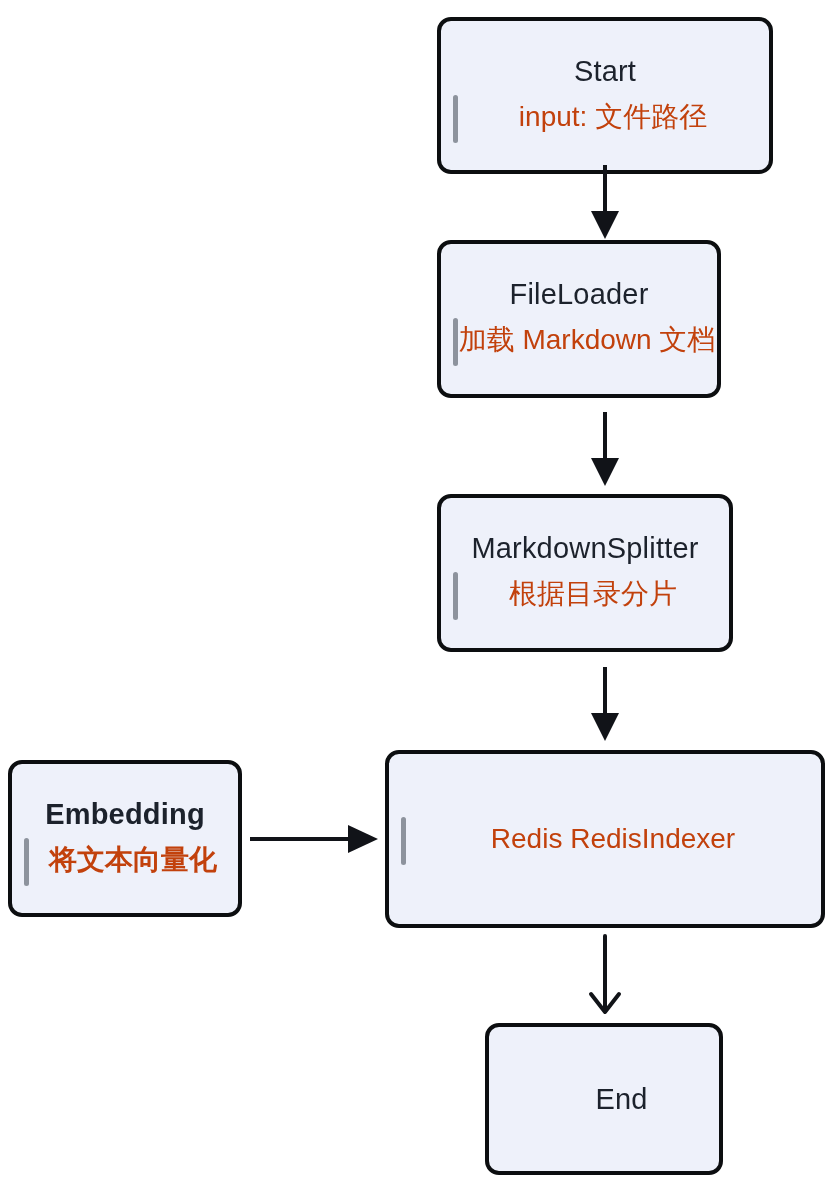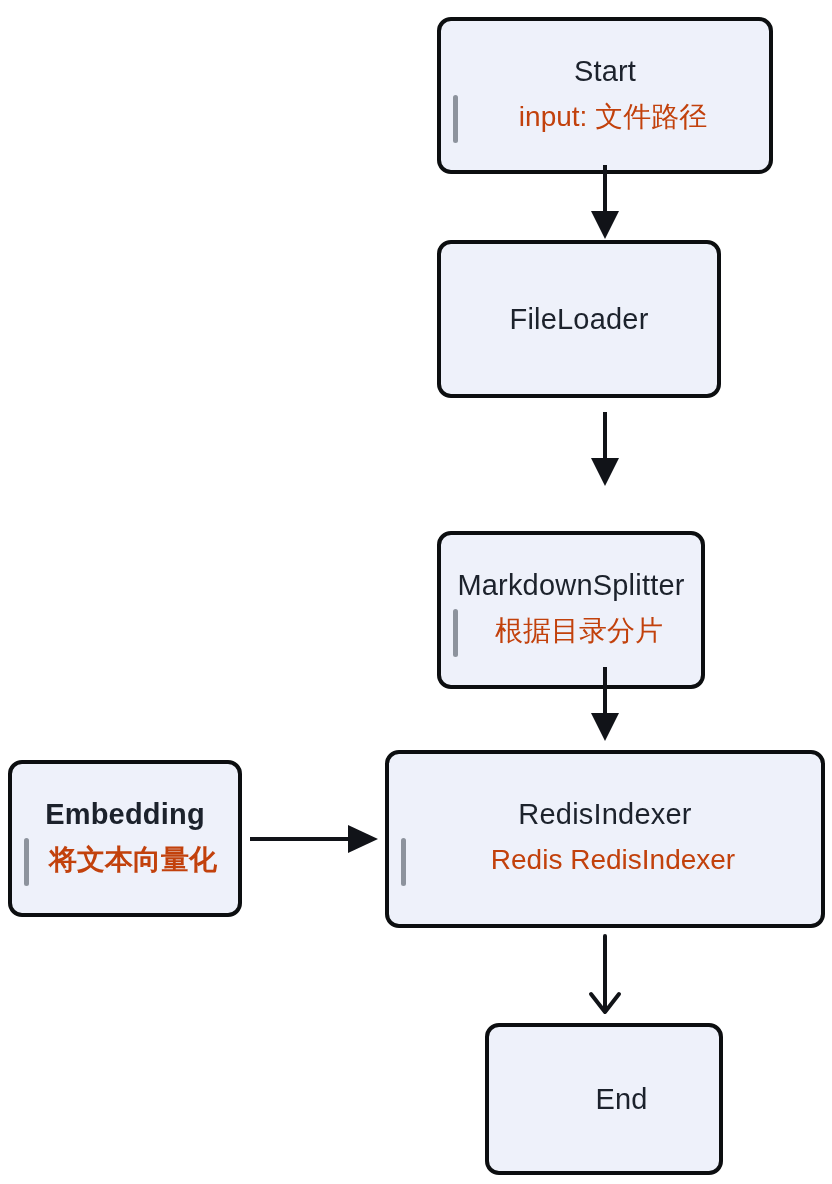--- a/index.html
+++ b/index.html
@@ -56,21 +56,21 @@
   .node-sub {
     font-size: 28px;
     color: #c2410c;
     padding-left: 16px;
     white-space: nowrap;
   }
 
   
   #node-start            { left: 437px; top: 3px;    width: 336px; height: 157px; margin-top: 14px; }
   #node-file-loader      { left: 437px; top: 240px;  width: 284px; height: 158px; }
-  #node-markdown-splitter{ left: 437px; top: 494px;  width: 268px; height: 158px; margin-top: 37px; }
+  #node-markdown-splitter{ left: 437px; top: 494px;  width: 296px; height: 158px; }
   #node-embedding        { left: 8px;   top: 760px;  width: 234px; height: 157px; font-weight: bold; }
   #node-redis-indexer    { left: 385px; top: 750px;  width: 440px; height: 178px; }
   #node-end              { left: 485px; top: 1023px; width: 238px; height: 152px; padding-left: 35px; }
 
   .arrow { position: absolute; }
 </style>
 </head>
 <body>
 
 <div class="canvas">
@@ -83,20 +83,24 @@
     </div>
   </div>
 
   <svg class="arrow" style="left:585px; top:163px;" width="40" height="78" viewBox="0 0 40 78">
     <line x1="20" y1="2" x2="20" y2="52" stroke="#111318" stroke-width="4"></line>
     <polygon points="6,48 34,48 20,76" fill="#111318"></polygon>
   </svg>
 
   <div class="node" id="node-file-loader">
     <div class="node-title">FileLoader</div>
+    <div class="sub-row">
+      <span class="quote-bar"></span>
+      <span class="node-sub">加载 Markdown 文档</span>
+    </div>
   </div>
 
   <svg class="arrow" style="left:585px; top:410px;" width="40" height="78" viewBox="0 0 40 78">
     <line x1="20" y1="2" x2="20" y2="52" stroke="#111318" stroke-width="4"></line>
     <polygon points="6,48 34,48 20,76" fill="#111318"></polygon>
   </svg>
 
   <div class="node" id="node-markdown-splitter">
     <div class="node-title">MarkdownSplitter</div>
     <div class="sub-row">
@@ -117,21 +121,20 @@
       <span class="node-sub">将文本向量化</span>
     </div>
   </div>
 
   <svg class="arrow" style="left:248px; top:818px;" width="134" height="42" viewBox="0 0 134 42">
     <line x1="2" y1="21" x2="104" y2="21" stroke="#111318" stroke-width="4"></line>
     <polygon points="100,7 100,35 130,21" fill="#111318"></polygon>
   </svg>
 
   <div class="node" id="node-redis-indexer">
-    <div class="node-title">RedisIndexer</div>
     <div class="sub-row">
       <span class="quote-bar"></span>
       <span class="node-sub">Redis RedisIndexer</span>
     </div>
   </div>
 
   <svg class="arrow" style="left:585px; top:934px;" width="40" height="82" viewBox="0 0 40 82">
     <line x1="20" y1="2" x2="20" y2="76" stroke="#111318" stroke-width="4" stroke-linecap="round"></line>
     <polyline points="6,60 20,78 34,60" fill="none" stroke="#111318" stroke-width="4" stroke-linecap="round" stroke-linejoin="round"></polyline>
   </svg>

